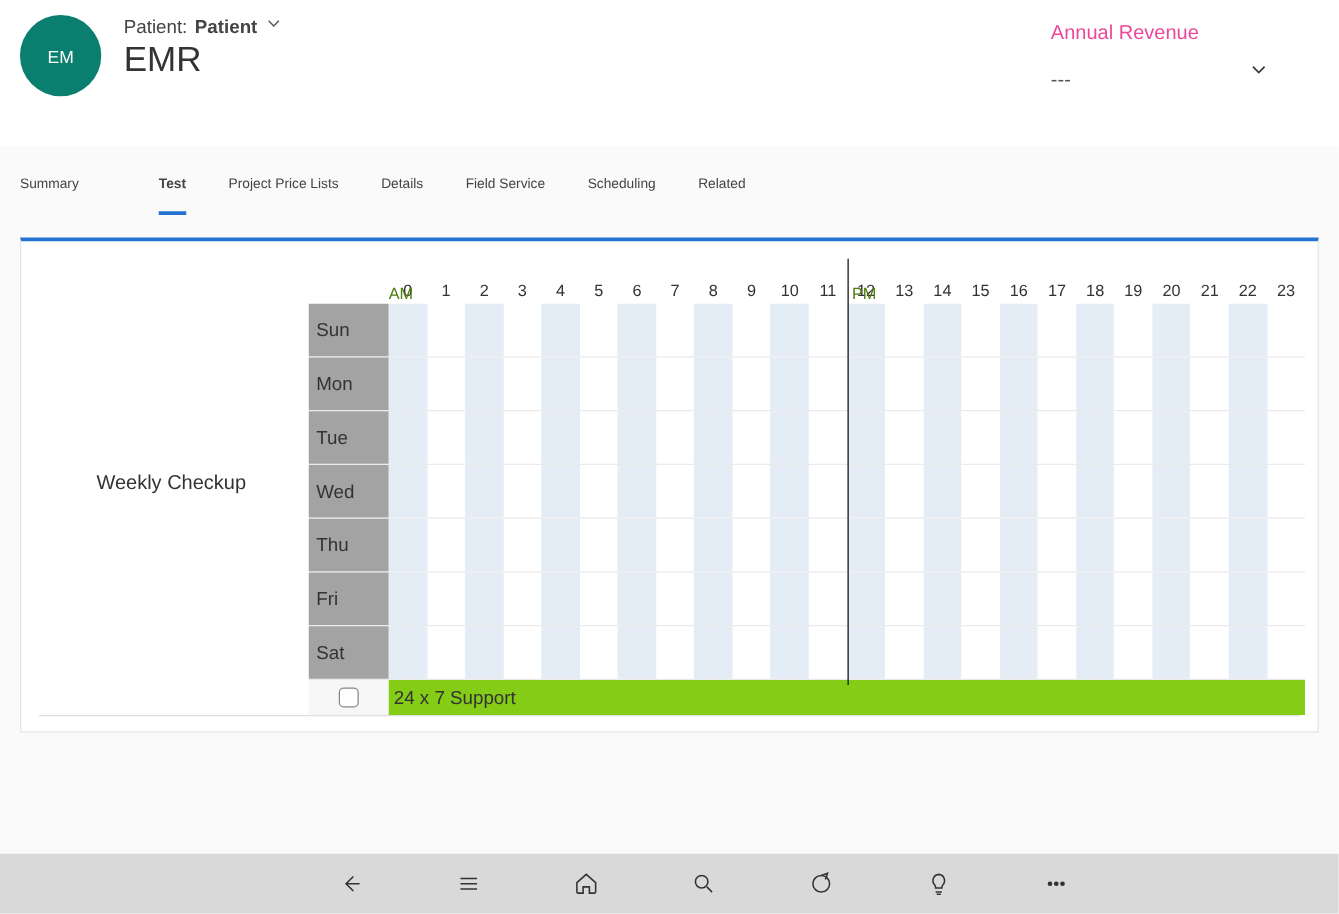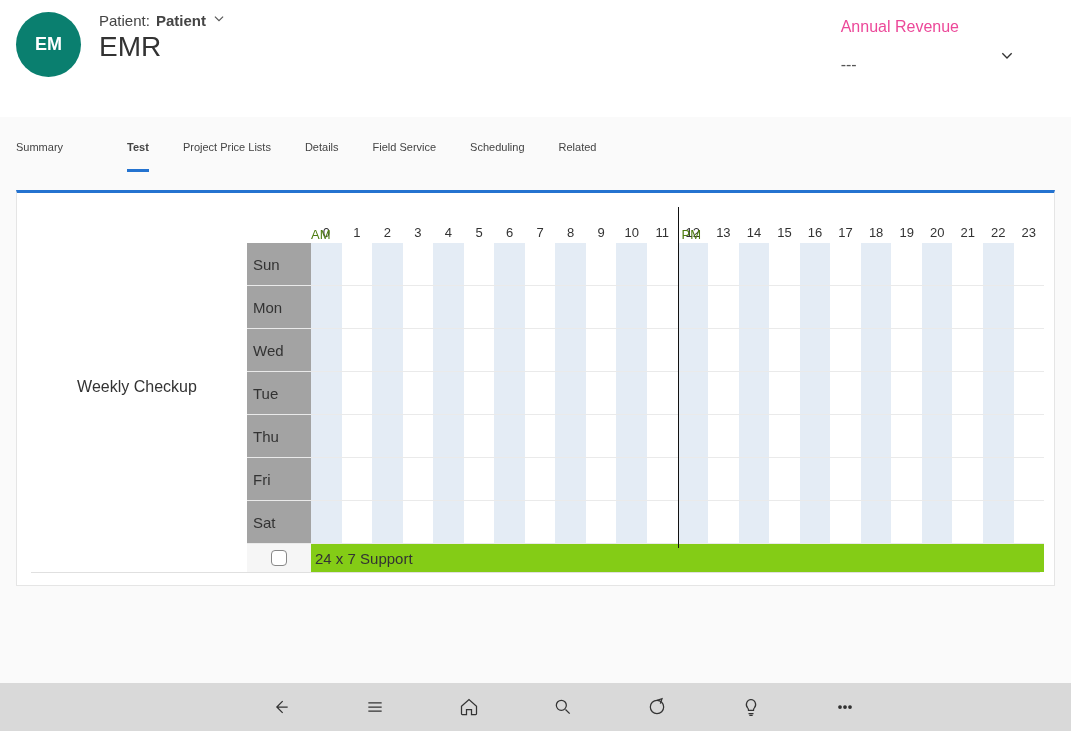--- a/index.html
+++ b/index.html
@@ -24,22 +24,22 @@
   }
   .avatar {
     width: 65px;
     height: 65px;
     border-radius: 50%;
     background: #0a7f6f;
     color: #fff;
     display: flex;
     align-items: center;
     justify-content: center;
-    font-size: 18px;
-    font-weight: 700;
+    font-size: 14px;
+    font-weight: 400;
     flex-shrink: 0;
   }
   .header-left {
     margin-left: 18px;
     flex: 1;
   }
   .breadcrumb {
     font-size: 15px;
     color: #444;
     display: flex;
@@ -371,50 +371,50 @@
                 <div class="cell"></div>
                 <div class="cell strip"></div>
                 <div class="cell"></div>
                 <div class="cell strip"></div>
                 <div class="cell"></div>
                 <div class="cell strip"></div>
                 <div class="cell"></div>
               </div>
             </div>
             <div class="day-row">
+              <div class="day-label">Tue</div>
+              <div class="day-cells">
+                <div class="cell strip"></div>
+                <div class="cell"></div>
+                <div class="cell strip"></div>
+                <div class="cell"></div>
+                <div class="cell strip"></div>
+                <div class="cell"></div>
+                <div class="cell strip"></div>
+                <div class="cell"></div>
+                <div class="cell strip"></div>
+                <div class="cell"></div>
+                <div class="cell strip"></div>
+                <div class="cell"></div>
+                <div class="cell strip"></div>
+                <div class="cell"></div>
+                <div class="cell strip"></div>
+                <div class="cell"></div>
+                <div class="cell strip"></div>
+                <div class="cell"></div>
+                <div class="cell strip"></div>
+                <div class="cell"></div>
+                <div class="cell strip"></div>
+                <div class="cell"></div>
+                <div class="cell strip"></div>
+                <div class="cell"></div>
+              </div>
+            </div>
+            <div class="day-row">
               <div class="day-label">Wed</div>
-              <div class="day-cells">
-                <div class="cell strip"></div>
-                <div class="cell"></div>
-                <div class="cell strip"></div>
-                <div class="cell"></div>
-                <div class="cell strip"></div>
-                <div class="cell"></div>
-                <div class="cell strip"></div>
-                <div class="cell"></div>
-                <div class="cell strip"></div>
-                <div class="cell"></div>
-                <div class="cell strip"></div>
-                <div class="cell"></div>
-                <div class="cell strip"></div>
-                <div class="cell"></div>
-                <div class="cell strip"></div>
-                <div class="cell"></div>
-                <div class="cell strip"></div>
-                <div class="cell"></div>
-                <div class="cell strip"></div>
-                <div class="cell"></div>
-                <div class="cell strip"></div>
-                <div class="cell"></div>
-                <div class="cell strip"></div>
-                <div class="cell"></div>
-              </div>
-            </div>
-            <div class="day-row">
-              <div class="day-label">Tue</div>
               <div class="day-cells">
                 <div class="cell strip"></div>
                 <div class="cell"></div>
                 <div class="cell strip"></div>
                 <div class="cell"></div>
                 <div class="cell strip"></div>
                 <div class="cell"></div>
                 <div class="cell strip"></div>
                 <div class="cell"></div>
                 <div class="cell strip"></div>

